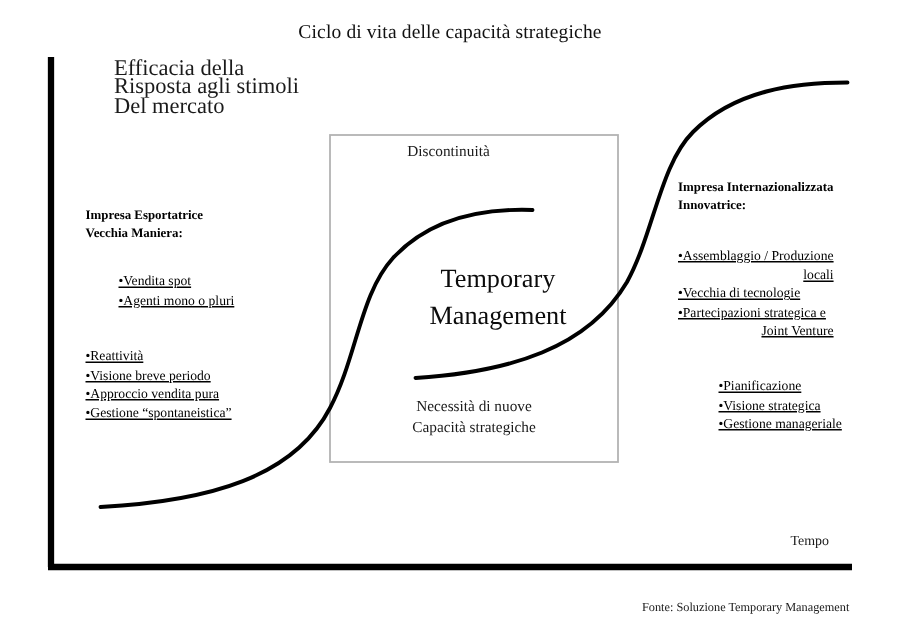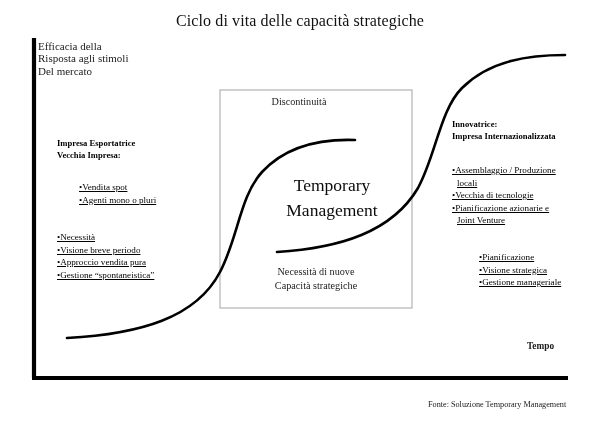--- a/index.html
+++ b/index.html
@@ -22,68 +22,68 @@
     height: 428px;
   }
   .abs { position: absolute; }
 
   
   #chart-title {
     left: 0;
     top: 9px;
     width: 600px;
     text-align: center;
-    font-size: 16px;
+    font-size: 13px;
     line-height: 24px;
     letter-spacing: 0.1px;
     color: #111111;
     white-space: nowrap;
   }
 
   
   #axes-layer, #curve-layer, #box-layer {
     position: absolute;
     left: 0; top: 0;
     width: 600px; height: 428px;
     overflow: visible;
     pointer-events: none;
   }
 
   
   #y-axis-caption {
     left: 38px;
     top: 40px;
-    font-size: 11px;
+    font-size: 15px;
     line-height: 12.4px;
     color: #1a1a1a;
     white-space: nowrap;
+    padding-left: 38px;
   }
   #x-axis-caption {
     left: 527px;
-    top: 340px;
+    top: 355px;
     font-size: 9.3px;
     line-height: 12px;
     color: #1a1a1a;
     white-space: nowrap;
-    font-weight: bold;
   }
 
   
   .block-heading {
     font-weight: bold;
     font-size: 8.6px;
     line-height: 12.4px;
     white-space: nowrap;
   }
   .bullet-list {
     font-size: 9.1px;
     line-height: 12.6px;
   }
   .bullet-list div { white-space: nowrap; text-decoration: underline; }
-  .bullet-list .cont { padding-left: 5px; }
+  .bullet-list .cont { padding-left: 5px; text-align: right; }
 
   #left-block { left: 57px; top: 137px; }
   #left-bullets-1 { left: 57px; top: 181px; margin-left: 22px; }
   #left-bullets-2 { left: 57px; top: 231px; }
 
   #right-block { left: 452px; top: 118px; }
   #right-bullets-1 { left: 452px; top: 164px; }
   #right-bullets-2 { left: 452px; top: 251px; margin-left: 27px; }
 
   
@@ -149,45 +149,45 @@
   <div class="abs" id="y-axis-caption">
     <div>Efficacia della</div>
     <div>Risposta agli stimoli</div>
     <div>Del mercato</div>
   </div>
 
   <div class="abs" id="x-axis-caption">Tempo</div>
 
   <div class="abs block-heading" id="left-block">
     <div>Impresa Esportatrice</div>
-    <div>Vecchia Impresa:</div>
+    <div>Vecchia Maniera:</div>
   </div>
 
   <div class="abs bullet-list" id="left-bullets-1">
     <div>•Vendita spot</div>
     <div>•Agenti mono o pluri</div>
   </div>
 
   <div class="abs bullet-list" id="left-bullets-2">
-    <div>•Necessità</div>
+    <div>•Reattività</div>
     <div>•Visione breve periodo</div>
     <div>•Approccio vendita pura</div>
     <div>•Gestione “spontaneistica”</div>
   </div>
 
   <div class="abs block-heading" id="right-block">
+    <div>Impresa Internazionalizzata</div>
     <div>Innovatrice:</div>
-    <div>Impresa Internazionalizzata</div>
   </div>
 
   <div class="abs bullet-list" id="right-bullets-1">
     <div>•Assemblaggio / Produzione</div>
     <div class="cont">locali</div>
     <div>•Vecchia di tecnologie</div>
-    <div>•Pianificazione azionarie e</div>
+    <div>•Partecipazioni strategica e</div>
     <div class="cont">Joint Venture</div>
   </div>
 
   <div class="abs bullet-list" id="right-bullets-2">
     <div>•Pianificazione</div>
     <div>•Visione strategica</div>
     <div>•Gestione manageriale</div>
   </div>
 
   <div class="abs" id="discontinuity-label">Discontinuità</div>

